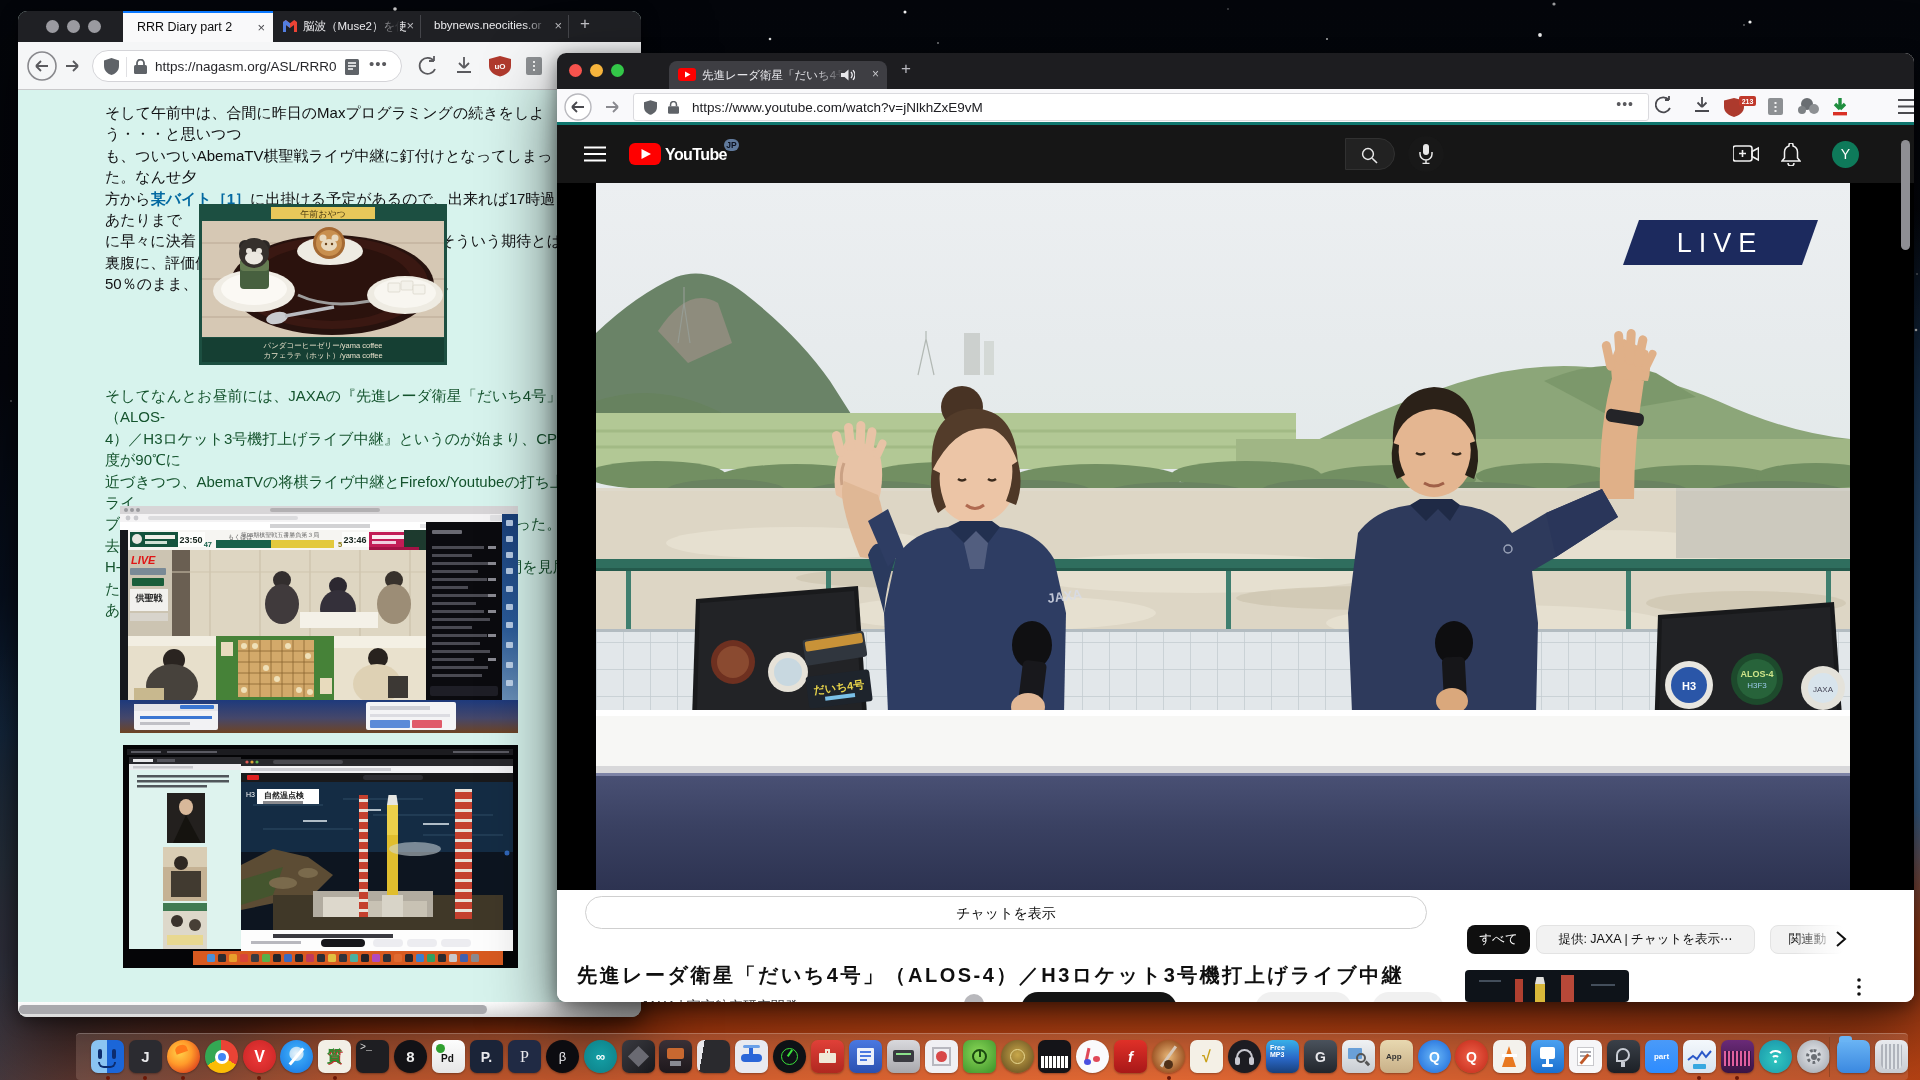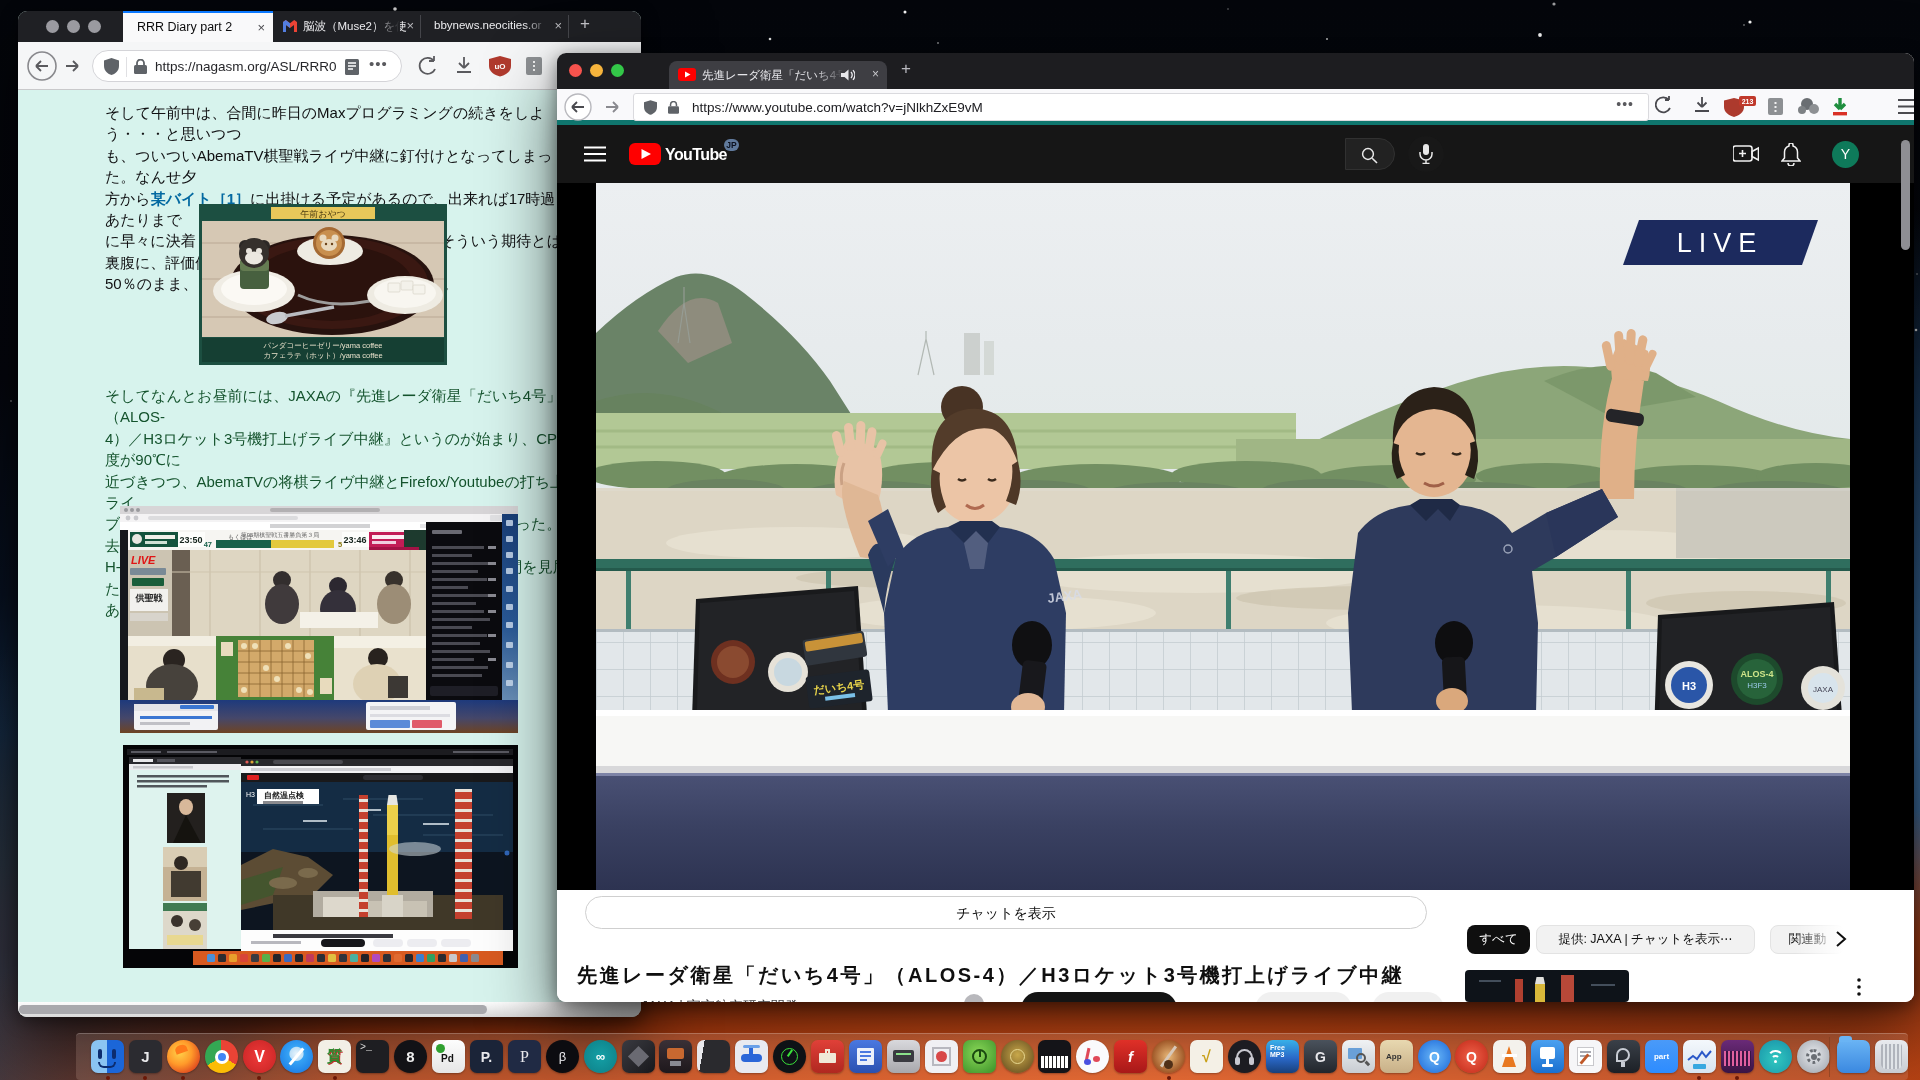--- a/index.html
+++ b/index.html
@@ -537,21 +537,21 @@
       <span class="abs" style="left:33px;top:7px;width:140px;overflow:hidden;font-size:11.5px;color:#ececf0;white-space:nowrap">先進レーダ衛星「だいち4号」(A</span>
       <div class="abs" style="left:145px;top:0;width:30px;height:28px;background:linear-gradient(90deg,rgba(62,62,67,0),#3e3e43)"></div>
       <svg class="abs" style="left:172px;top:8px" width="14" height="12" viewBox="0 0 14 12">
           <path d="M0 4 H3.5 L7.5 0.5 V11.5 L3.5 8 H0 Z" fill="#e8e8ec"></path>
           <path d="M10 3 Q12.5 6 10 9 M12 1.2 Q16 6 12 10.8" stroke="#e8e8ec" stroke-width="1.3" fill="none"></path>
         </svg>
       <span class="abs" style="right:8px;top:6px;font-size:12px;color:#c8c8cd">×</span>
     </div>
     <span class="abs" style="left:344px;top:6px;font-size:17px;color:#b9b9bf;font-weight:300">+</span>
   </div>
-  <div id="rw-toolbar" class="abs" style="left:0;top:36px;width:1357px;height:36px;background:#f9f9fb;border-bottom:5px solid #0f766e">
+  <div id="rw-toolbar" class="abs" style="left:0;top:36px;width:1357px;height:36px;background:#f9f9fb;border-bottom:3px solid #0f766e">
     <svg class="abs" style="left:6px;top:3px" width="60" height="30" viewBox="0 0 60 30">
       <circle cx="15" cy="15" r="13" fill="#ffffff" stroke="#b9b9be" stroke-width="1.4"></circle>
       <path d="M9 15 H21 M9 15 L14 10 M9 15 L14 20" stroke="#4a4a4f" stroke-width="1.8" fill="none"></path>
       <path d="M43 15 H55 M55 15 L50 10 M55 15 L50 20" stroke="#8a8a8f" stroke-width="1.8" fill="none"></path>
     </svg>
     <div class="abs" style="left:76px;top:4px;width:1016px;height:28px;background:#fff;border:1px solid #dadade;border-radius:3px">
       <svg class="abs" style="left:10px;top:6px" width="13" height="15" viewBox="0 0 15 17">
           <path d="M7.5 0 L15 2.5 V8 C15 13 11 16 7.5 17 C4 16 0 13 0 8 V2.5 Z" fill="#5f6368"></path>
         </svg>
       <svg class="abs" style="left:34px;top:7px" width="11" height="13" viewBox="0 0 13 15">

